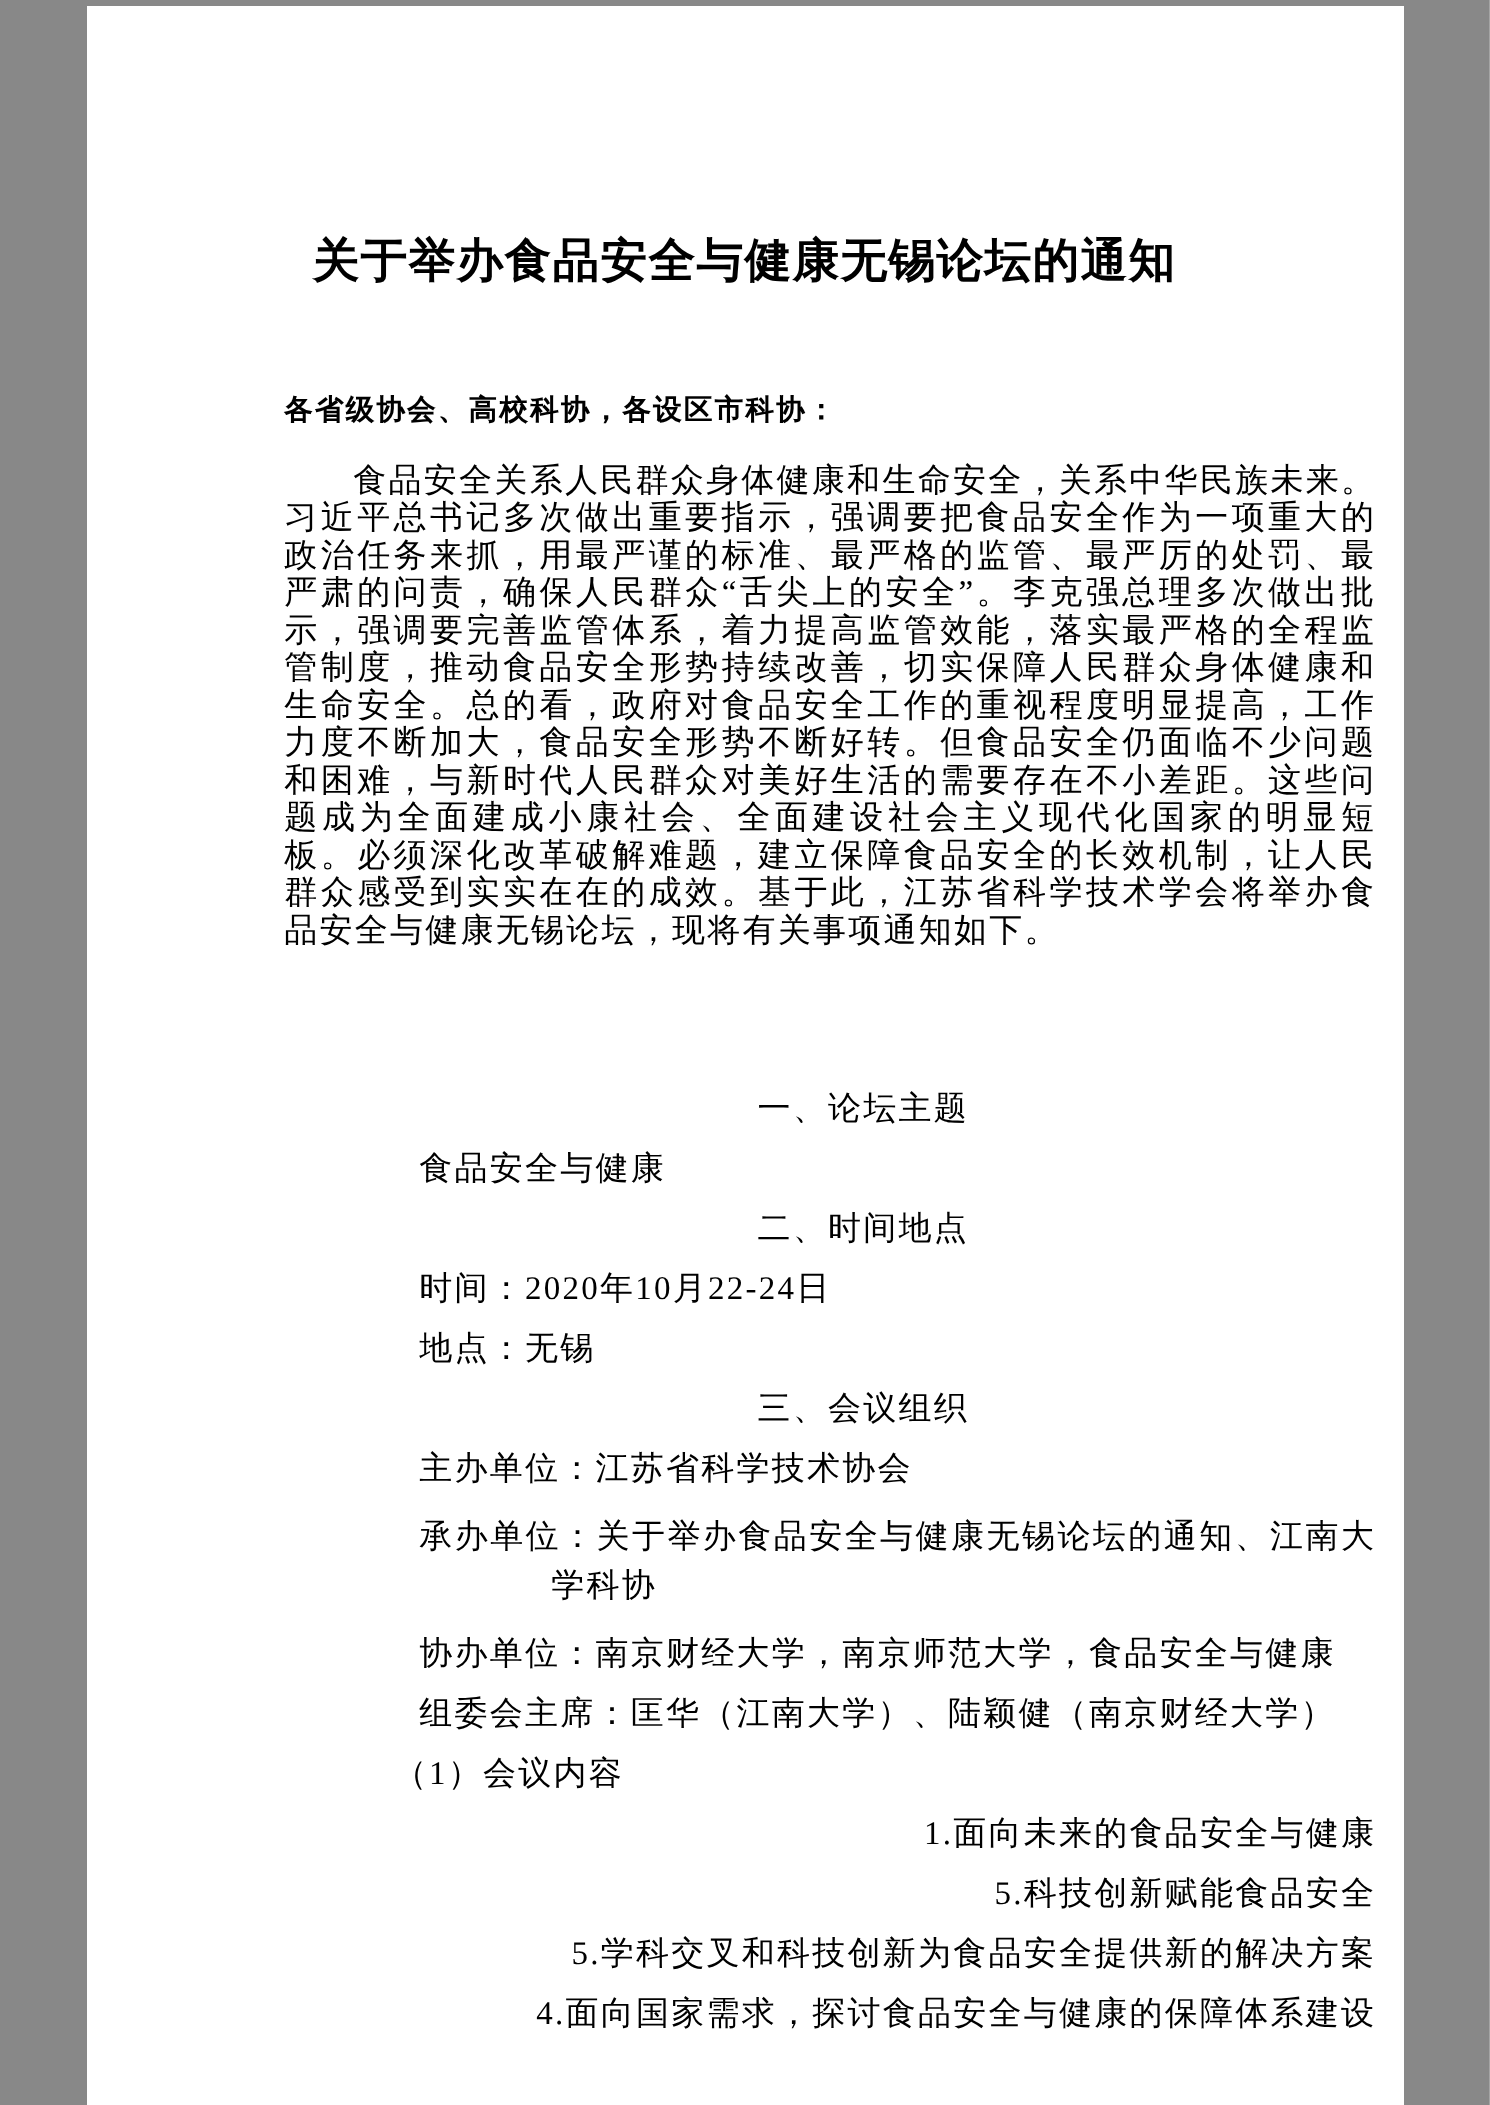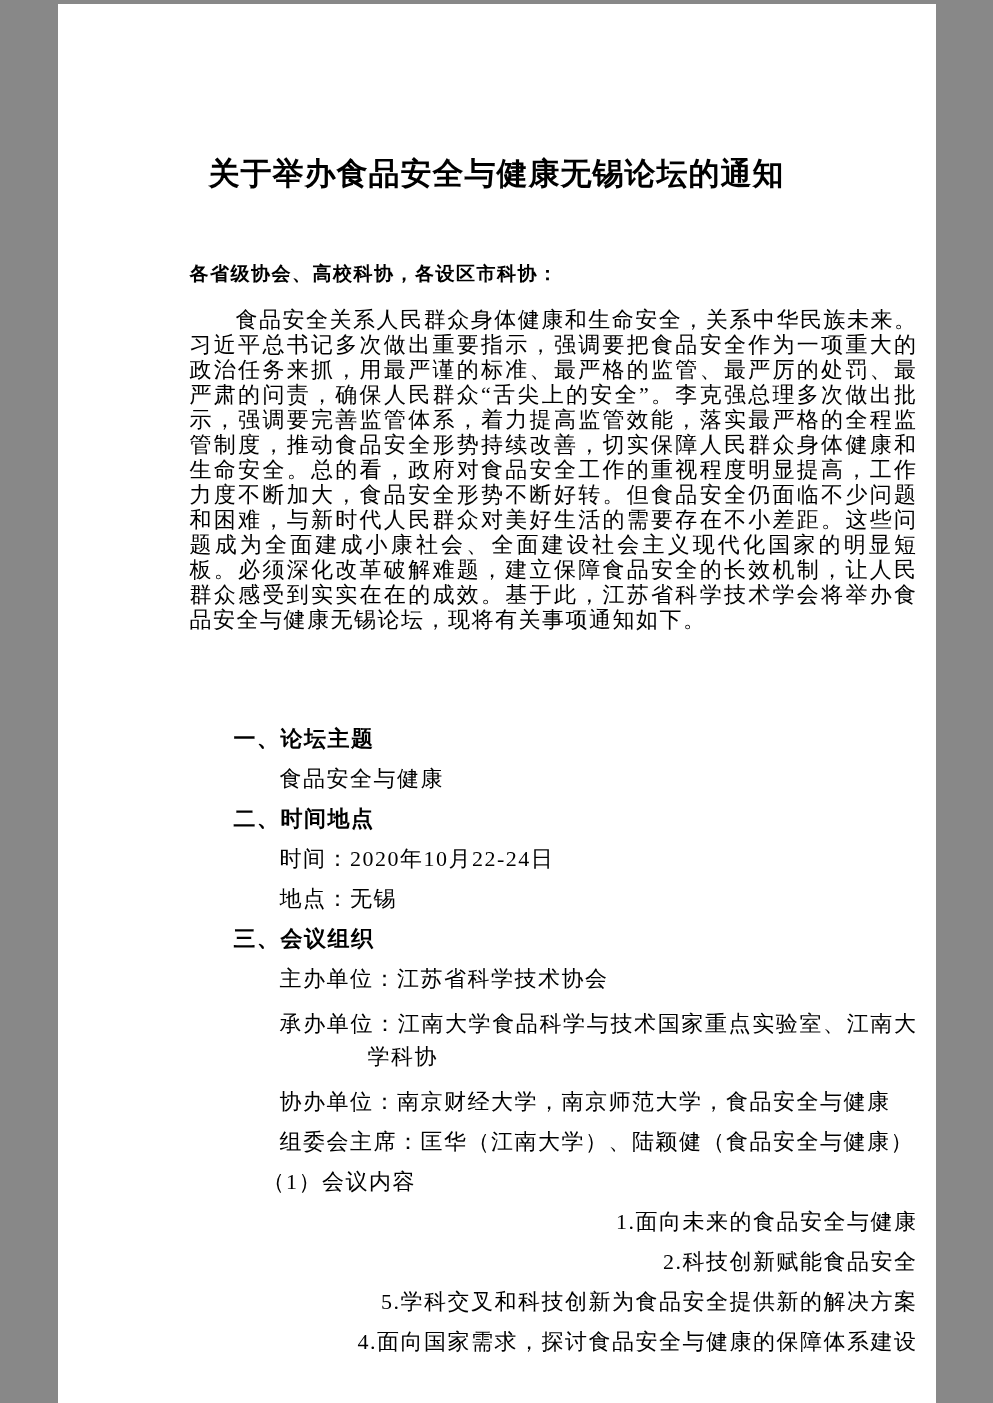--- a/index.html
+++ b/index.html
@@ -44,22 +44,23 @@
     min-height: 403px;
   }
   .line {
     font-size: 22px;
     letter-spacing: 1.5px;
     line-height: 23px;
     margin-top: 17px;
   }
   .heading {
     font-family: "Liberation Sans", sans-serif;
-    font-weight: bold;
+    font-weight: normal;
     padding-left: 44px;
+    text-align: center;
   }
   .sub      { padding-left: 90px; }
   .sub-mid  { padding-left: 73px; }
   .num      { padding-left: 105px; text-align: right; }
   .hanging  {
     padding-left: 178px;
     text-indent: -88px;
     line-height: 33px;
     text-align: justify;
   }
@@ -79,24 +80,24 @@
 
     <div class="line heading">一、论坛主题</div>
     <div class="line sub">食品安全与健康</div>
 
     <div class="line heading">二、时间地点</div>
     <div class="line sub">时间：2020年10月22-24日</div>
     <div class="line sub">地点：无锡</div>
 
     <div class="line heading">三、会议组织</div>
     <div class="line sub">主办单位：江苏省科学技术协会</div>
-    <div class="line hanging">承办单位：江南大学食品科学与技术国家重点实验室、江南大学科协</div>
+    <div class="line hanging">承办单位：关于举办食品安全与健康无锡论坛的通知、江南大学科协</div>
     <div class="line sub">协办单位：南京财经大学，南京师范大学，食品安全与健康</div>
-    <div class="line sub">组委会主席：匡华（江南大学）、陆颖健（食品安全与健康）</div>
+    <div class="line sub">组委会主席：匡华（江南大学）、陆颖健（南京财经大学）</div>
 
     <div class="line sub-mid">（1）会议内容</div>
     <div class="line num">1.面向未来的食品安全与健康</div>
-    <div class="line num">2.科技创新赋能食品安全</div>
+    <div class="line num">5.科技创新赋能食品安全</div>
     <div class="line num">5.学科交叉和科技创新为食品安全提供新的解决方案</div>
     <div class="line num">4.面向国家需求，探讨食品安全与健康的保障体系建设</div>
 
   </div>
 </div>
 
 </body></html>

